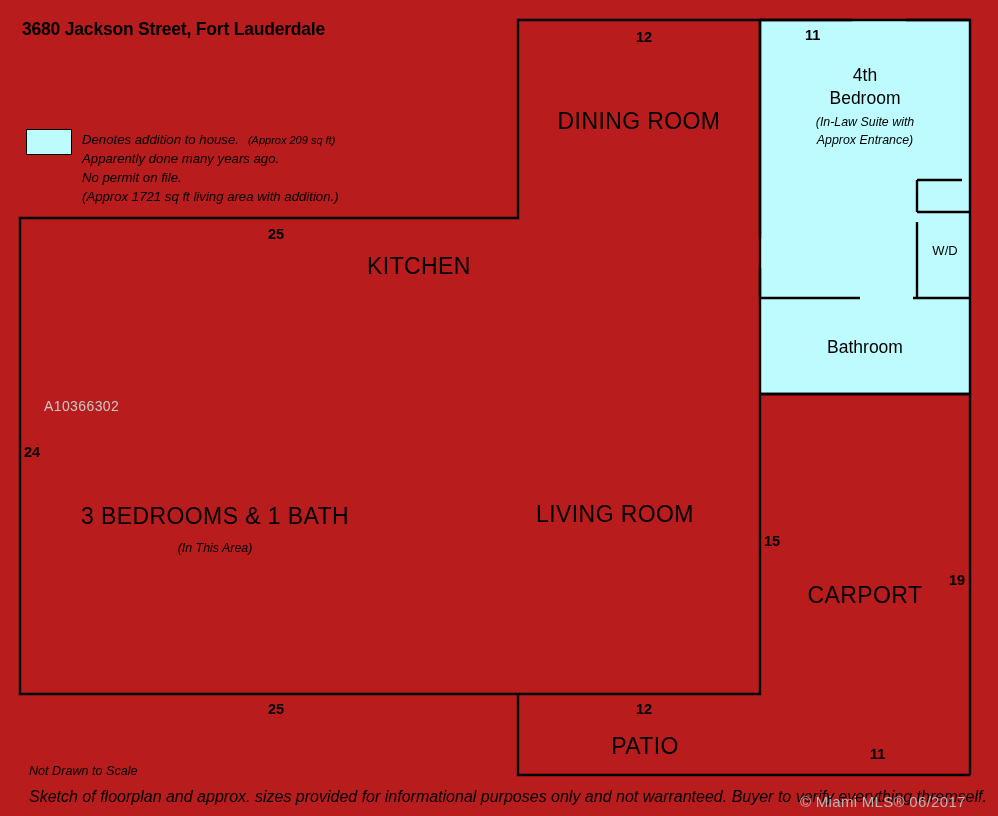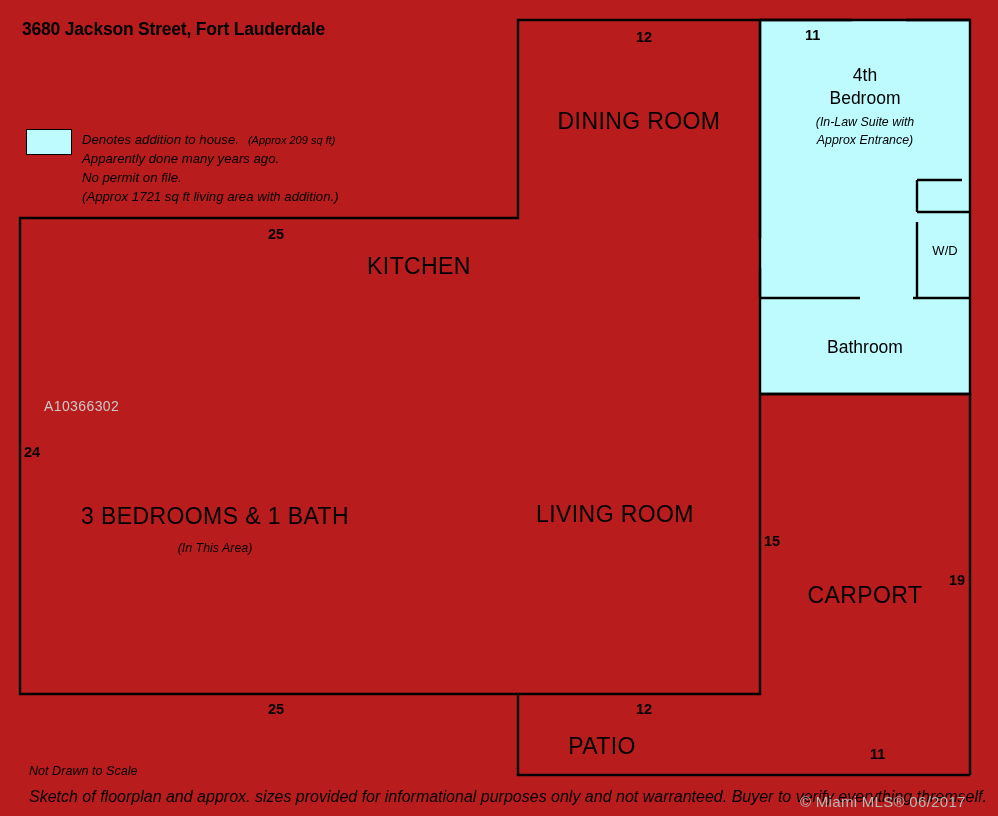--- a/index.html
+++ b/index.html
@@ -207,21 +207,21 @@
 
   <div class="room-label room-big" style="left:260px; top:253px; width:318px;">KITCHEN</div>
 
   <div class="room-label room-big" style="left:490px; top:501px; width:250px;">LIVING ROOM</div>
 
   <div class="room-label room-big" style="left:40px; top:503px; width:350px;">3 BEDROOMS &amp; 1 BATH</div>
   <div class="room-label room-small-italic" style="left:40px; top:541px; width:350px;">(In This Area)</div>
 
   <div class="room-label room-big" style="left:760px; top:582px; width:210px;">CARPORT</div>
 
-  <div class="room-label room-big" style="left:488px; top:733px; width:228px;">PATIO</div>
+  <div class="room-label room-big" style="left:531px; top:733px; width:228px;">PATIO</div>
 
   <div class="room-label room-med" style="left:760px; top:65px; width:210px;">4th</div>
   <div class="room-label room-med" style="left:760px; top:88px; width:210px;">Bedroom</div>
   <div class="room-label room-small-italic" style="left:760px; top:115px; width:210px;">(In-Law Suite with</div>
   <div class="room-label room-small-italic" style="left:760px; top:133px; width:210px;">Approx Entrance)</div>
 
   <div class="room-label room-med" style="left:760px; top:337px; width:210px;">Bathroom</div>
 
   <div class="room-label room-xsmall" style="left:920px; top:243px; width:50px;">W/D</div>
 

